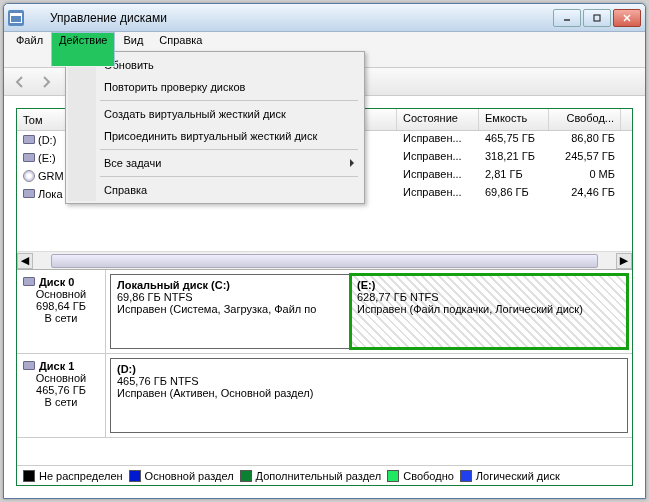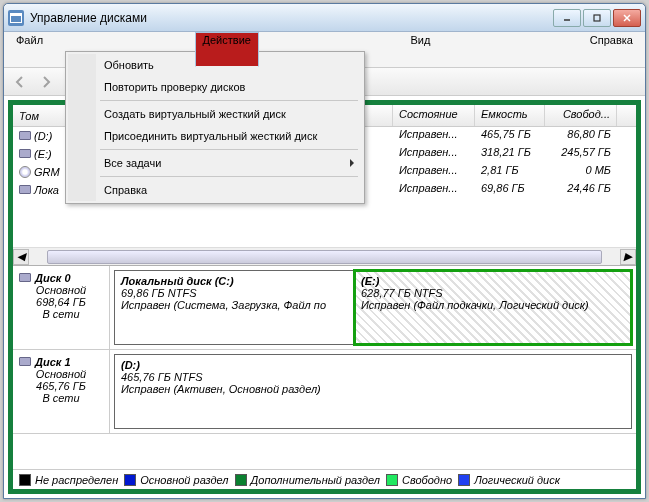--- a/index.html
+++ b/index.html
@@ -1,43 +1,43 @@
 <!DOCTYPE html>
 <html><head>
 <meta charset="utf-8">
 <style>
 * { box-sizing: border-box; margin: 0; padding: 0; font-family: "Segoe UI", Tahoma, sans-serif; font-size: 11px; }
 body { background: #d0d0d0; width: 649px; height: 502px; overflow: hidden; }
 
 .window { width: 643px; height: 496px; margin: 3px; background: #fff; border: 1px solid #5a7aa0; border-radius: 5px 5px 0 0; box-shadow: 0 0 3px rgba(0,0,0,0.3); display: flex; flex-direction: column; }
 
-.titlebar { height: 28px; background: linear-gradient(to bottom, #f0f6fc 0%, #d8e6f4 50%, #c2d6eb 100%); border-bottom: 1px solid #a0b4cc; display: flex; align-items: center; padding: 0 4px; border-radius: 5px 5px 0 0; }
+.titlebar { height: 28px; background: linear-gradient(to bottom, #f0f6fc 0%, #d8e6f4 50%, #c2d6eb 100%); border-bottom: 1px solid #a0b4cc; display: flex; align-items: center; padding: 0 4px; border-radius: 5px 5px 0 0; gap: 20px; }
 .titlebar-icon { width: 16px; height: 16px; margin-right: 6px; background: #5a8ac0; border-radius: 2px; display:flex; align-items:center; justify-content:center; }
 .titlebar-icon::after { content: ""; display:block; width:10px; height:6px; border:1px solid #fff; border-top:3px solid #fff; }
 .titlebar-title { flex: 1; color: #000; font-size: 12px; }
 .winbtns { display: flex; gap: 0; }
 .winbtn { width: 28px; height: 18px; border: 1px solid #8aa; background: linear-gradient(to bottom,#eef6ff,#c8dcef); display:flex; align-items:center; justify-content:center; border-radius:2px; margin-left:2px; }
 .winbtn.close { background: linear-gradient(to bottom,#f4aaa0,#d46050); border-color:#a04030; }
 .winbtn svg { width:10px; height:10px; }
 
-.menubar { height: 36px; background: #f4f4f4; border-bottom: 1px solid #ccc; display: flex; padding: 0 4px; position: relative; justify-content: space-between; }
+.menubar { height: 36px; background: #f4f4f4; border-bottom: 1px solid #ccc; display: flex; padding: 0 4px; position: relative; }
 .menuitem { padding: 2px 8px; cursor: default; }
-.menuitem.open { background: #b91c1c; border: 1px solid #a8c4e0; padding: 1px 7px; border-bottom: 1px solid #f0f0f0; position: relative; z-index: 11; }
+.menuitem.open { background: #22c55e; border: 1px solid #a8c4e0; padding: 1px 7px; border-bottom: 1px solid #f0f0f0; position: relative; z-index: 11; }
 
 .dropdown { position: absolute; top: 19px; left: 61px; width: 300px; background: #f0f0f0; border: 1px solid #a8a8a8; box-shadow: 2px 2px 4px rgba(0,0,0,0.25); z-index: 10; padding: 2px; }
 .dropdown-inner { border-left: 28px solid #e8e8e8; }
 .dd-item { padding: 5px 20px 5px 8px; cursor: default; position: relative; }
 .dd-sep { height: 1px; background: #c8c8c8; margin: 2px 4px; }
 .dd-item .arrow { position: absolute; right: 8px; top: 50%; transform: translateY(-50%); width:0; height:0; border-top:4px solid transparent; border-bottom:4px solid transparent; border-left:4px solid #333; }
 
 .toolbar { height: 28px; background: linear-gradient(to bottom,#fafafa,#e8e8e8); border-bottom: 1px solid #ccc; display: flex; align-items: center; padding: 0 6px; gap: 6px; }
 .tbtn { width: 20px; height: 20px; display:flex; align-items:center; justify-content:center; opacity:0.5; }
 .tbtn svg { width:14px; height:14px; }
 
-.content { flex: 1; display: flex; flex-direction: column; border: 5px solid #15803d; margin: 4px; overflow: hidden; font-style: italic; }
+.content { flex: 1; display: flex; flex-direction: column; border: 1px solid #15803d; margin: 12px; overflow: hidden; }
 
 .table-pane { height: 160px; background: #fff; overflow: hidden; display:flex; flex-direction:column; }
 .thead { display: flex; background: linear-gradient(to bottom,#fdfdfd,#eaeaea); border-bottom: 1px solid #ccc; height: 22px; }
 .th { border-right: 1px solid #d4d4d4; padding: 3px 6px; white-space: nowrap; overflow: hidden; }
 .tbody { }
 .trow { display: flex; height: 18px; }
 .td { padding: 1px 6px; white-space: nowrap; overflow: hidden; }
 .col-vol { width: 60px; display:flex; align-items:center; gap:3px; }
 .col-hidden { width: 320px; } 
 .col-state { width: 82px; }

